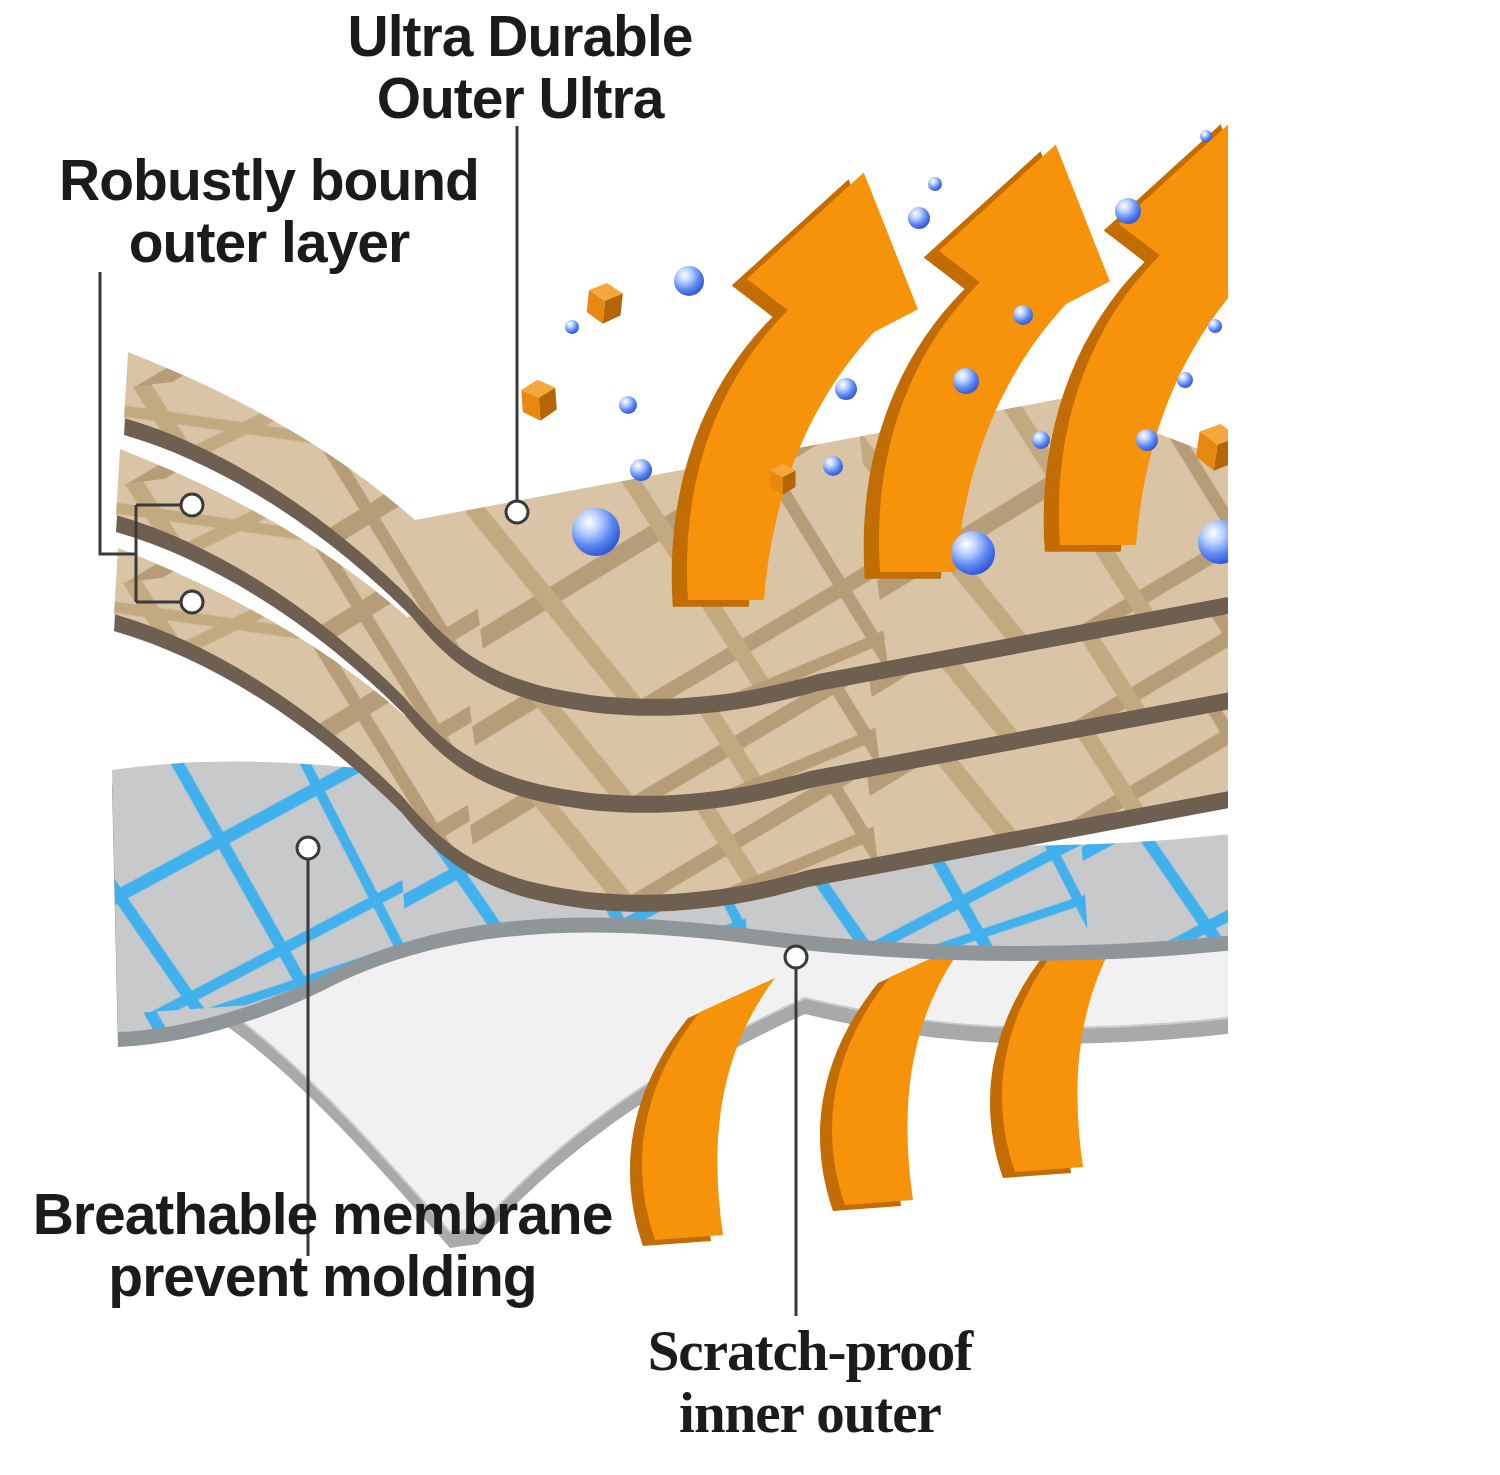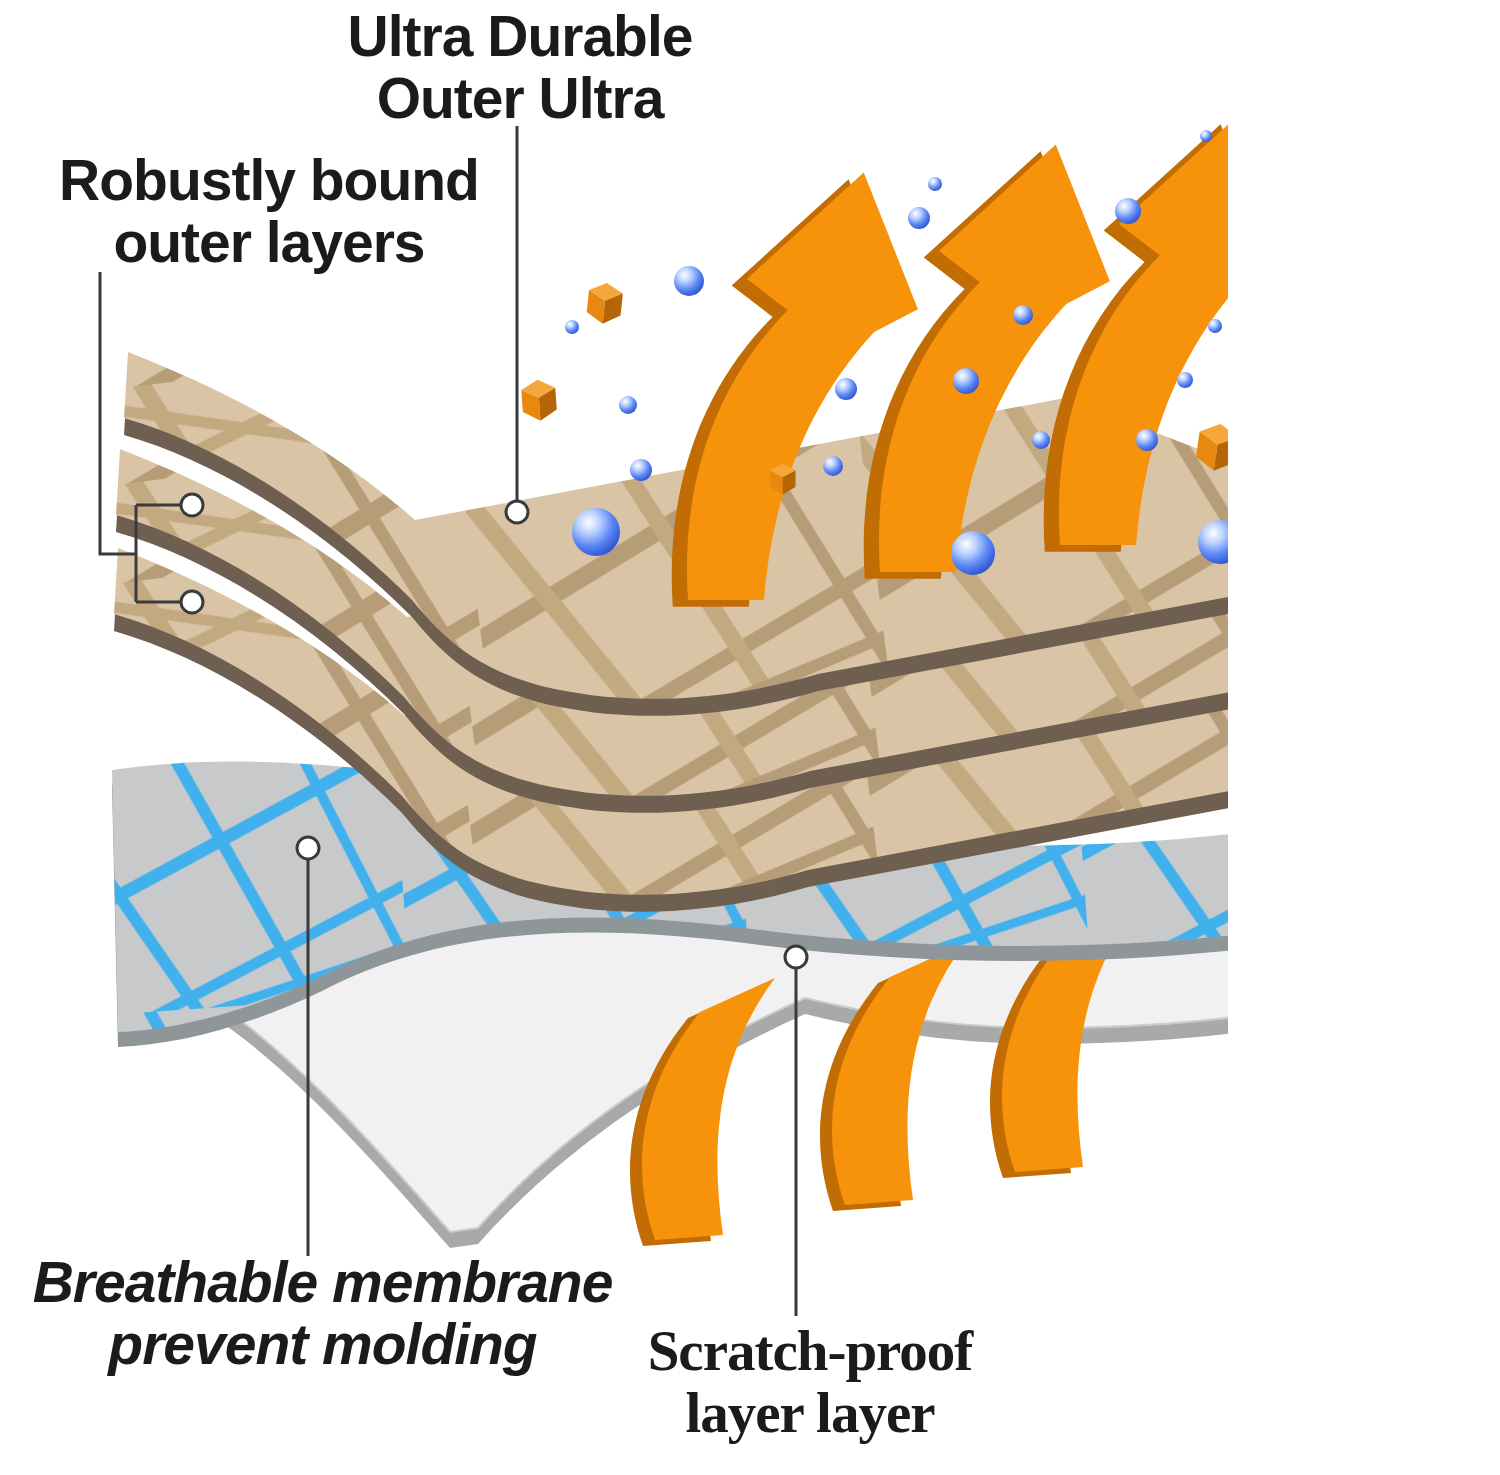--- a/index.html
+++ b/index.html
@@ -227,26 +227,26 @@
     </g>
   </svg>
 
   <div class="label" style="left:250px;top:6px;width:540px;">
     <div>Ultra Durable</div>
     <div>Outer Ultra</div>
   </div>
 
   <div class="label" style="left:0px;top:150px;width:460px;margin-left:39px;">
     <div>Robustly bound</div>
-    <div>outer layers</div>
-  </div>
-
-  <div class="label" style="left:0px;top:1252px;width:645px;font-style:italic;">
+    <div>outer layer</div>
+  </div>
+
+  <div class="label" style="left:0px;top:1184px;width:645px;">
     <div>Breathable membrane</div>
     <div>prevent molding</div>
   </div>
 
   <div class="label" style="left:505px;top:1320px;width:610px;font-family:Liberation Serif, serif;">
     <div>Scratch-proof</div>
-    <div>layer layer</div>
+    <div>inner outer</div>
   </div>
 
 </div>
 
 </body></html>

